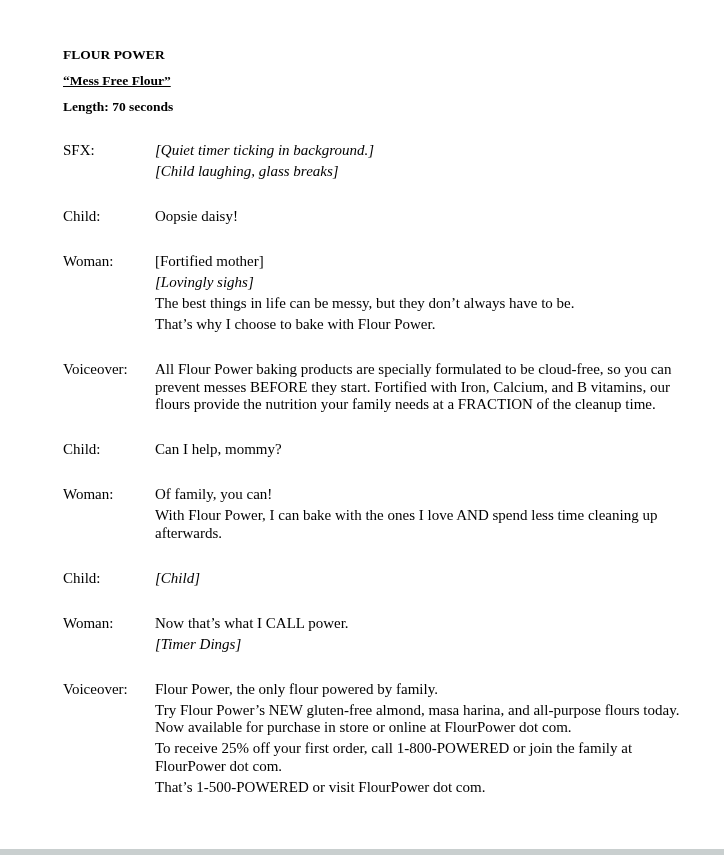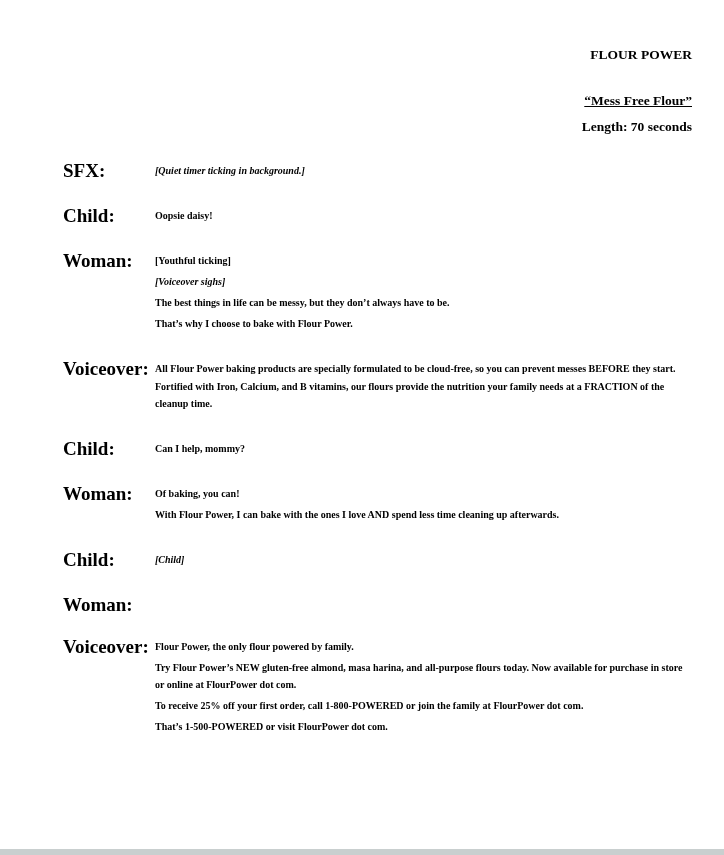--- a/index.html
+++ b/index.html
@@ -20,49 +20,46 @@
     top: 0; left: 0; right: 0; bottom: 0;
     padding: 42px 32px 0 63px;
     box-sizing: border-box;
     background: #ffffff;
   }
   .doc-header p {
     margin: 0;
     font-size: 13.5px;
     line-height: 26px;
     font-weight: bold;
-    text-align: right;
   }
   .doc-header .subtitle {
     text-decoration: underline;
-    margin-top: 20px;
   }
   .doc-header {
     margin-bottom: 22px;
   }
   .row {
     display: flex;
     margin-bottom: 24px;
   }
   .speaker {
     width: 92px;
     flex: 0 0 92px;
-    font-weight: bold;
-    font-size: 19px;
+    font-weight: normal;
+    font-size: 15px;
     line-height: 17.5px;
   }
   .lines {
     flex: 1 1 auto;
     max-width: 537px;
   }
   .lines p {
     margin: 0 0 3.5px 0;
-    font-size: 10px;
+    font-size: 15px;
     line-height: 17.5px;
-    font-weight: bold;
   }
   .lines p.italic {
     font-style: italic;
   }
   .page-edge {
     position: absolute;
     left: 0; right: 0; bottom: 0;
     height: 6px;
     background: #c9cfcf;
   }
@@ -77,35 +74,36 @@
     <p class="subtitle">“Mess Free Flour”</p>
     <p class="length">Length: 70 seconds</p>
   </div>
 
   <div class="script-body">
 
     <div class="row">
       <div class="speaker">SFX:</div>
       <div class="lines">
         <p class="italic">[Quiet timer ticking in background.]</p>
+        <p class="italic">[Child laughing, glass breaks]</p>
       </div>
     </div>
 
     <div class="row">
       <div class="speaker">Child:</div>
       <div class="lines">
         <p>Oopsie daisy!</p>
       </div>
     </div>
 
     <div class="row">
       <div class="speaker">Woman:</div>
       <div class="lines">
-        <p>[Youthful ticking]</p>
-        <p class="italic">[Voiceover sighs]</p>
+        <p>[Fortified mother]</p>
+        <p class="italic">[Lovingly sighs]</p>
         <p>The best things in life can be messy, but they don’t always have to be.</p>
         <p>That’s why I choose to bake with Flour Power.</p>
       </div>
     </div>
 
     <div class="row">
       <div class="speaker">Voiceover:</div>
       <div class="lines">
         <p>All Flour Power baking products are specially formulated to be cloud-free, so you can prevent messes BEFORE they start. Fortified with Iron, Calcium, and B vitamins, our flours provide the nutrition your family needs at a FRACTION of the cleanup time.</p>
       </div>
@@ -114,34 +112,38 @@
     <div class="row">
       <div class="speaker">Child:</div>
       <div class="lines">
         <p>Can I help, mommy?</p>
       </div>
     </div>
 
     <div class="row">
       <div class="speaker">Woman:</div>
       <div class="lines">
-        <p>Of baking, you can!</p>
+        <p>Of family, you can!</p>
         <p>With Flour Power, I can bake with the ones I love AND spend less time cleaning up afterwards.</p>
       </div>
     </div>
 
     <div class="row">
       <div class="speaker">Child:</div>
       <div class="lines">
         <p class="italic">[Child]</p>
       </div>
     </div>
 
     <div class="row">
       <div class="speaker">Woman:</div>
+      <div class="lines">
+        <p>Now that’s what I CALL power.</p>
+        <p class="italic">[Timer Dings]</p>
+      </div>
     </div>
 
     <div class="row">
       <div class="speaker">Voiceover:</div>
       <div class="lines">
         <p>Flour Power, the only flour powered by family.</p>
         <p>Try Flour Power’s NEW gluten-free almond, masa harina, and all-purpose flours today. Now available for purchase in store or online at FlourPower dot com.</p>
         <p>To receive 25% off your first order, call 1-800-POWERED or join the family at FlourPower dot com.</p>
         <p>That’s 1-500-POWERED or visit FlourPower dot com.</p>
       </div>

